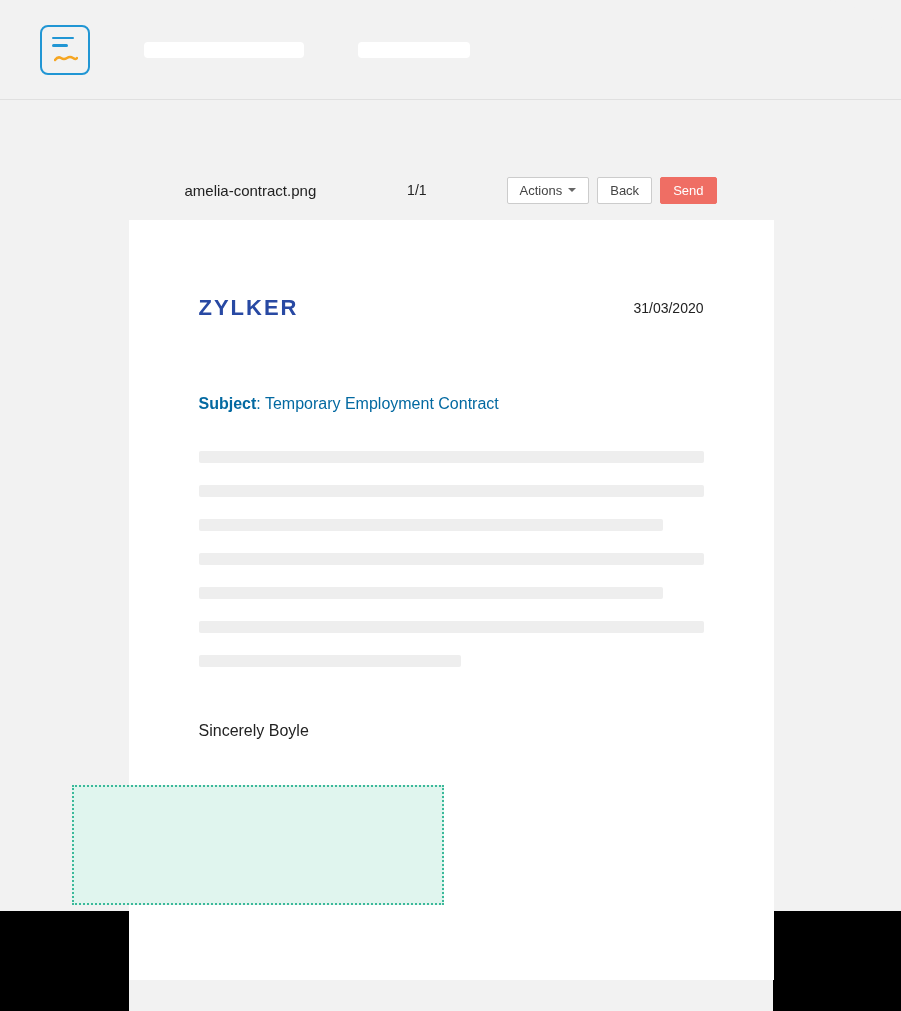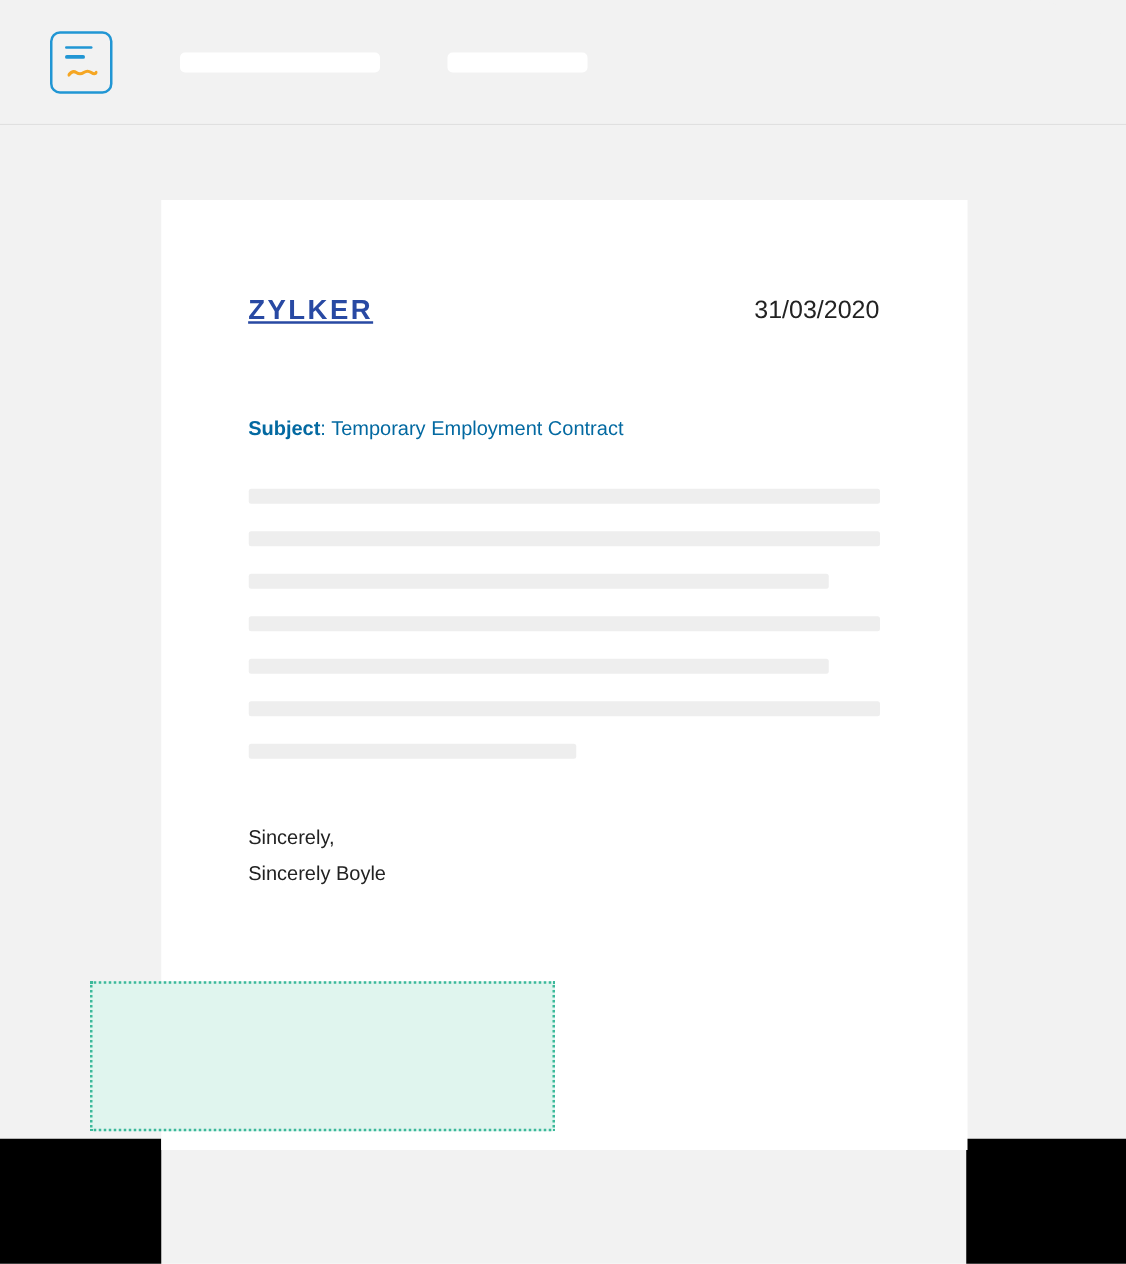--- a/index.html
+++ b/index.html
@@ -145,24 +145,23 @@
       display: flex;
       justify-content: space-between;
       align-items: center;
       margin-bottom: 74px;
     }
     .company-logo {
       font-size: 22px;
       font-weight: 700;
       color: #2849a3;
       letter-spacing: 2px;
-      text-decoration: underline;
     }
     .doc-date {
-      font-size: 20px;
+      font-size: 14px;
       color: #222;
     }
     .subject-line {
       font-size: 16px;
       color: #0369a1;
       margin-bottom: 38px;
     }
     .subject-line .label {
       font-weight: 700;
     }
@@ -227,20 +226,33 @@
     <svg class="squiggle" viewBox="0 0 24 10">
       <path d="M1 7 Q 4 3, 7 5 T 13 5 T 19 5 T 23 5" stroke="#f5a623" stroke-width="2.5" fill="none" stroke-linecap="round"></path>
     </svg>
   </div>
   <div class="header-placeholder header-ph-1"></div>
   <div class="header-placeholder header-ph-2"></div>
 </div>
 
 <div class="page-content">
   <div class="doc-container">
+    <div class="toolbar">
+      <span class="filename">amelia-contract.png</span>
+      <div class="toolbar-spacer"></div>
+      <span class="page-indicator">1/1</span>
+      <div class="toolbar-buttons">
+        <button class="btn">
+          <span>Actions</span>
+          <span class="dropdown-caret"></span>
+        </button>
+        <button class="btn">Back</button>
+        <button class="btn btn-send">Send</button>
+      </div>
+    </div>
 
     <div class="document-page">
       <div class="doc-header">
         <div class="company-logo">ZYLKER</div>
         <div class="doc-date">31/03/2020</div>
       </div>
 
       <div class="subject-line">
         <span class="label">Subject</span><span>: </span><span>Temporary Employment Contract</span>
       </div>
@@ -249,21 +261,20 @@
         <div class="body-line bl1"></div>
         <div class="body-line bl2"></div>
         <div class="body-line bl3"></div>
         <div class="body-line bl4"></div>
         <div class="body-line bl5"></div>
         <div class="body-line bl6"></div>
         <div class="body-line bl7"></div>
       </div>
 
       <div class="closing">
-        <div>Sincerely,</div>
         <div>Sincerely Boyle</div>
       </div>
     </div>
   </div>
 </div>
 
 <div class="signature-box"></div>
 
 <div class="black-bar-left"></div>
 <div class="black-bar-right"></div>

